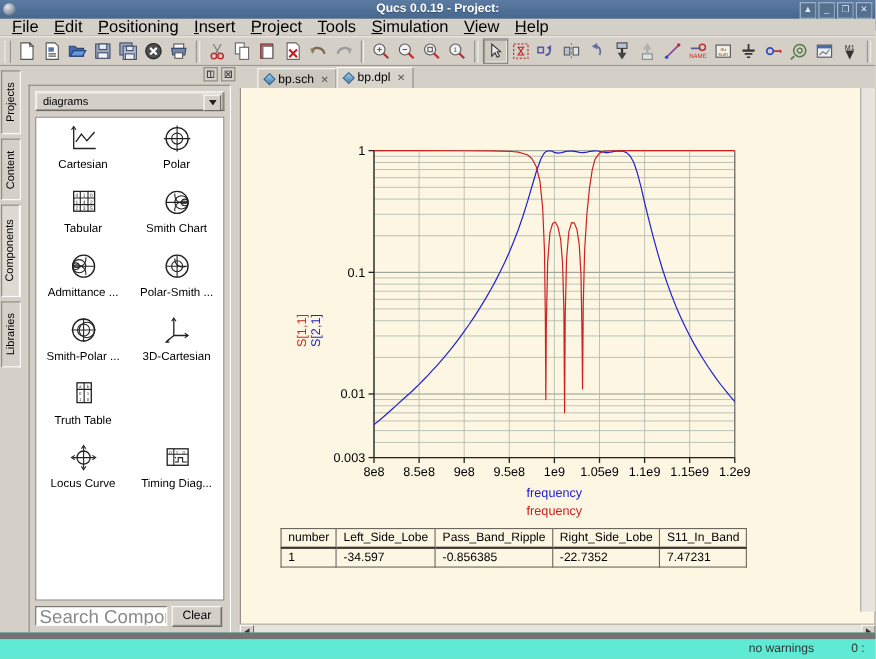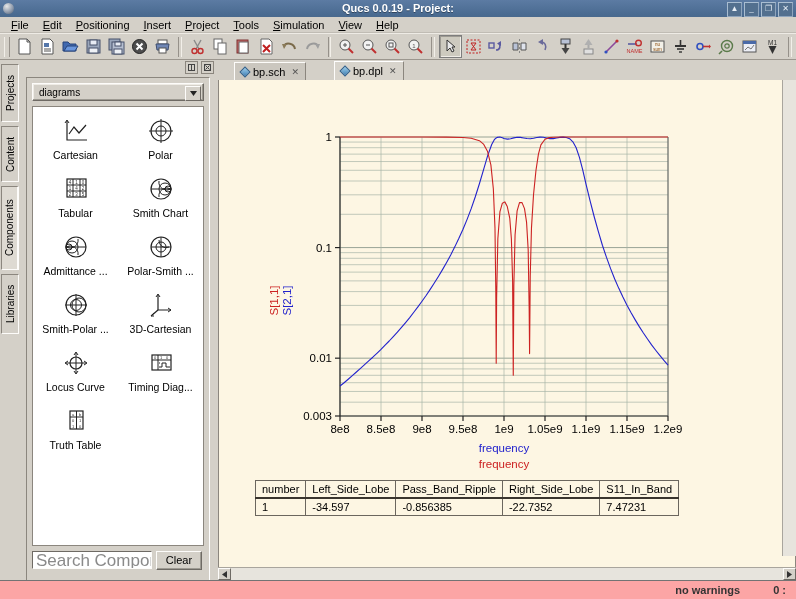--- a/index.html
+++ b/index.html
@@ -35,21 +35,21 @@
     color:#e6eef6;font-size:8px;line-height:12px;text-align:center;
   }
 
   
   .menubar{
     position:absolute;left:0;top:17px;width:796px;height:16px;
     background:#d4d0c8;border-bottom:1px solid #c0bcb4;
     display:flex;align-items:center;padding-left:4px;box-sizing:border-box;
   }
   .menu-item{
-    padding:1px 7px;font-size:11px;color:#000;white-space:nowrap;cursor:default;text-align:right;
+    padding:1px 7px;font-size:15px;color:#000;white-space:nowrap;cursor:default;text-align:right;
   }
   .menu-item .mn{text-decoration:underline;}
 
   
   .toolbar{
     position:absolute;left:0;top:33px;width:796px;height:27px;
     background:#d4d0c8;
     border-top:1px solid #eeebe5;border-bottom:1px solid #9b968e;
     display:flex;align-items:center;box-sizing:border-box;padding-left:3px;
   }
@@ -114,21 +114,21 @@
     display:flex;align-items:center;justify-content:center;
   }
   .icongrid{
     position:absolute;left:5px;top:28px;width:172px;height:440px;
     background:#ffffff;border:1px solid #8b867e;
     box-sizing:border-box;overflow:hidden;
   }
   .irow{display:flex;}
   .icell{
     width:85px;height:58px;display:flex;flex-direction:column;
-    align-items:center;justify-content:center;padding-top:4px;
+    align-items:center;justify-content:flex-start;padding-top:4px;
     box-sizing:border-box;cursor:default;
   }
   .icell .glyph{height:32px;display:flex;align-items:center;justify-content:center;}
   .icell .ilabel{font-size:10.5px;color:#000;white-space:nowrap;margin-top:1px;}
   .searchrow{
     position:absolute;left:5px;top:472px;width:172px;height:20px;
     display:flex;align-items:center;gap:4px;
   }
   .searchbox{
     width:120px;height:18px;background:#fff;
@@ -153,21 +153,21 @@
   .tabbar{
     position:absolute;left:0;top:0;width:578px;height:20px;
     background:#d4d0c8;border-bottom:1px solid #8b867e;
   }
   .dtab{
     position:absolute;top:2px;height:18px;display:flex;align-items:center;
     gap:4px;padding:0 6px;box-sizing:border-box;
     border:1px solid #fdfcfa;border-bottom:none;border-right-color:#8b867e;
     background:#cbc7bf;font-size:11px;color:#000;cursor:default;
   }
-  .dtab.sel{background:#d8d4cc;top:1px;height:19px;border-top-color:#fff;margin-left:28px;}
+  .dtab.sel{background:#d8d4cc;top:1px;height:19px;border-top-color:#fff;}
   .dtab .diamond{
     width:8px;height:8px;transform:rotate(45deg);
     background:linear-gradient(135deg,#9fd0ec,#3f7fb5);
     border:1px solid #2f5f8c;box-sizing:border-box;
   }
   .dtab .xclose{color:#555;font-size:9px;margin-left:2px;}
   .canvas{
     position:absolute;left:0;top:20px;width:578px;height:489px;
     background:#fdf6e3;border:1px solid #8b867e;border-top:none;
     box-sizing:border-box;overflow:hidden;
@@ -183,22 +183,22 @@
 
   
   .vscroll{
     position:absolute;right:0;top:20px;width:13px;height:476px;
     background:#e7e4dd;border-left:1px solid #a9a59d;
   }
 
   
   .statusbar{
     position:absolute;left:0;bottom:0;width:796px;height:18px;
-    background:#fca5a5;border-top:1px solid #737373;
-    font-size:11px;color:#333;font-weight:bold;
+    background:#5eead4;border-top:6px solid #737373;
+    font-size:11px;color:#333;
   }
   .statusbar .sb-warn{position:absolute;right:56px;top:3px;}
   .statusbar .sb-right{position:absolute;right:10px;top:3px;}
 
   
   .chart-wrap{position:absolute;left:0;top:0;width:578px;height:489px;}
   .watermark{
     position:absolute;left:130px;top:185px;width:230px;height:130px;
     opacity:.22;pointer-events:none;
   }
@@ -619,66 +619,66 @@
                 </svg>
             </span>
             <span class="ilabel">3D-Cartesian</span>
           </div>
         </div>
 
         <div class="irow">
           <div class="icell">
             <span class="glyph">
               <svg width="30" height="28" viewBox="0 0 30 28">
-                  <circle cx="15" cy="13" r="6" fill="none" stroke="#222" stroke-width="1.2"></circle>
-                  <line x1="15" y1="3" x2="15" y2="23" stroke="#222"></line>
-                  <line x1="5" y1="13" x2="25" y2="13" stroke="#222"></line>
-                  <polyline points="13,5 15,2 17,5" fill="none" stroke="#222"></polyline>
-                  <polyline points="23,11 26,13 23,15" fill="none" stroke="#222"></polyline>
-                  <polyline points="13,21 15,24 17,21" fill="none" stroke="#222"></polyline>
-                  <polyline points="7,11 4,13 7,15" fill="none" stroke="#222"></polyline>
-                </svg>
-            </span>
-            <span class="ilabel">Locus Curve</span>
-          </div>
-          <div class="icell">
-            <span class="glyph">
-              <svg width="30" height="28" viewBox="0 0 30 28">
-                  <rect x="6" y="5" width="19" height="15" fill="#fff" stroke="#222" stroke-width="1.2"></rect>
-                  <line x1="6" y1="10" x2="25" y2="10" stroke="#222"></line>
-                  <line x1="12" y1="5" x2="12" y2="20" stroke="#222"></line>
-                  <text x="9" y="9.4" font-size="4" fill="#333" text-anchor="middle" font-family="Liberation Sans">0</text>
-                  <text x="15" y="9.4" font-size="4" fill="#333" text-anchor="middle" font-family="Liberation Sans">1</text>
-                  <text x="21" y="9.4" font-size="4" fill="#333" text-anchor="middle" font-family="Liberation Sans">0</text>
-                  <polyline points="13,17 16,17 16,13 20,13 20,17 24,17" fill="none" stroke="#222"></polyline>
-                  <polyline points="13,13 14,13" fill="none" stroke="#222"></polyline>
-                </svg>
-            </span>
-            <span class="ilabel">Timing Diag...</span>
-          </div>
-        </div>
-
-        <div class="irow">
-          <div class="icell">
-            <span class="glyph">
-              <svg width="30" height="28" viewBox="0 0 30 28">
                   <rect x="9" y="3" width="13" height="18" fill="#fff" stroke="#222" stroke-width="1.2"></rect>
                   <line x1="9" y1="9" x2="22" y2="9" stroke="#222"></line>
                   <line x1="15.5" y1="3" x2="15.5" y2="21" stroke="#222"></line>
                   <text x="12" y="8" font-size="4" fill="#333" text-anchor="middle" font-family="Liberation Sans">a</text>
                   <text x="19" y="8" font-size="4" fill="#333" text-anchor="middle" font-family="Liberation Sans">b</text>
                   <text x="12" y="14" font-size="4" fill="#333" text-anchor="middle" font-family="Liberation Sans">0</text>
                   <text x="19" y="14" font-size="4" fill="#333" text-anchor="middle" font-family="Liberation Sans">1</text>
                   <text x="12" y="19.5" font-size="4" fill="#333" text-anchor="middle" font-family="Liberation Sans">1</text>
                   <text x="19" y="19.5" font-size="4" fill="#333" text-anchor="middle" font-family="Liberation Sans">0</text>
                 </svg>
             </span>
             <span class="ilabel">Truth Table</span>
           </div>
           <div class="icell"></div>
+        </div>
+
+        <div class="irow">
+          <div class="icell">
+            <span class="glyph">
+              <svg width="30" height="28" viewBox="0 0 30 28">
+                  <circle cx="15" cy="13" r="6" fill="none" stroke="#222" stroke-width="1.2"></circle>
+                  <line x1="15" y1="3" x2="15" y2="23" stroke="#222"></line>
+                  <line x1="5" y1="13" x2="25" y2="13" stroke="#222"></line>
+                  <polyline points="13,5 15,2 17,5" fill="none" stroke="#222"></polyline>
+                  <polyline points="23,11 26,13 23,15" fill="none" stroke="#222"></polyline>
+                  <polyline points="13,21 15,24 17,21" fill="none" stroke="#222"></polyline>
+                  <polyline points="7,11 4,13 7,15" fill="none" stroke="#222"></polyline>
+                </svg>
+            </span>
+            <span class="ilabel">Locus Curve</span>
+          </div>
+          <div class="icell">
+            <span class="glyph">
+              <svg width="30" height="28" viewBox="0 0 30 28">
+                  <rect x="6" y="5" width="19" height="15" fill="#fff" stroke="#222" stroke-width="1.2"></rect>
+                  <line x1="6" y1="10" x2="25" y2="10" stroke="#222"></line>
+                  <line x1="12" y1="5" x2="12" y2="20" stroke="#222"></line>
+                  <text x="9" y="9.4" font-size="4" fill="#333" text-anchor="middle" font-family="Liberation Sans">0</text>
+                  <text x="15" y="9.4" font-size="4" fill="#333" text-anchor="middle" font-family="Liberation Sans">1</text>
+                  <text x="21" y="9.4" font-size="4" fill="#333" text-anchor="middle" font-family="Liberation Sans">0</text>
+                  <polyline points="13,17 16,17 16,13 20,13 20,17 24,17" fill="none" stroke="#222"></polyline>
+                  <polyline points="13,13 14,13" fill="none" stroke="#222"></polyline>
+                </svg>
+            </span>
+            <span class="ilabel">Timing Diag...</span>
+          </div>
         </div>
 
       </div>
 
       <div class="searchrow">
         <input class="searchbox" type="text" placeholder="Search Components" style="">
         <div class="clearbtn">Clear</div>
       </div>
     </div>
   </div>

